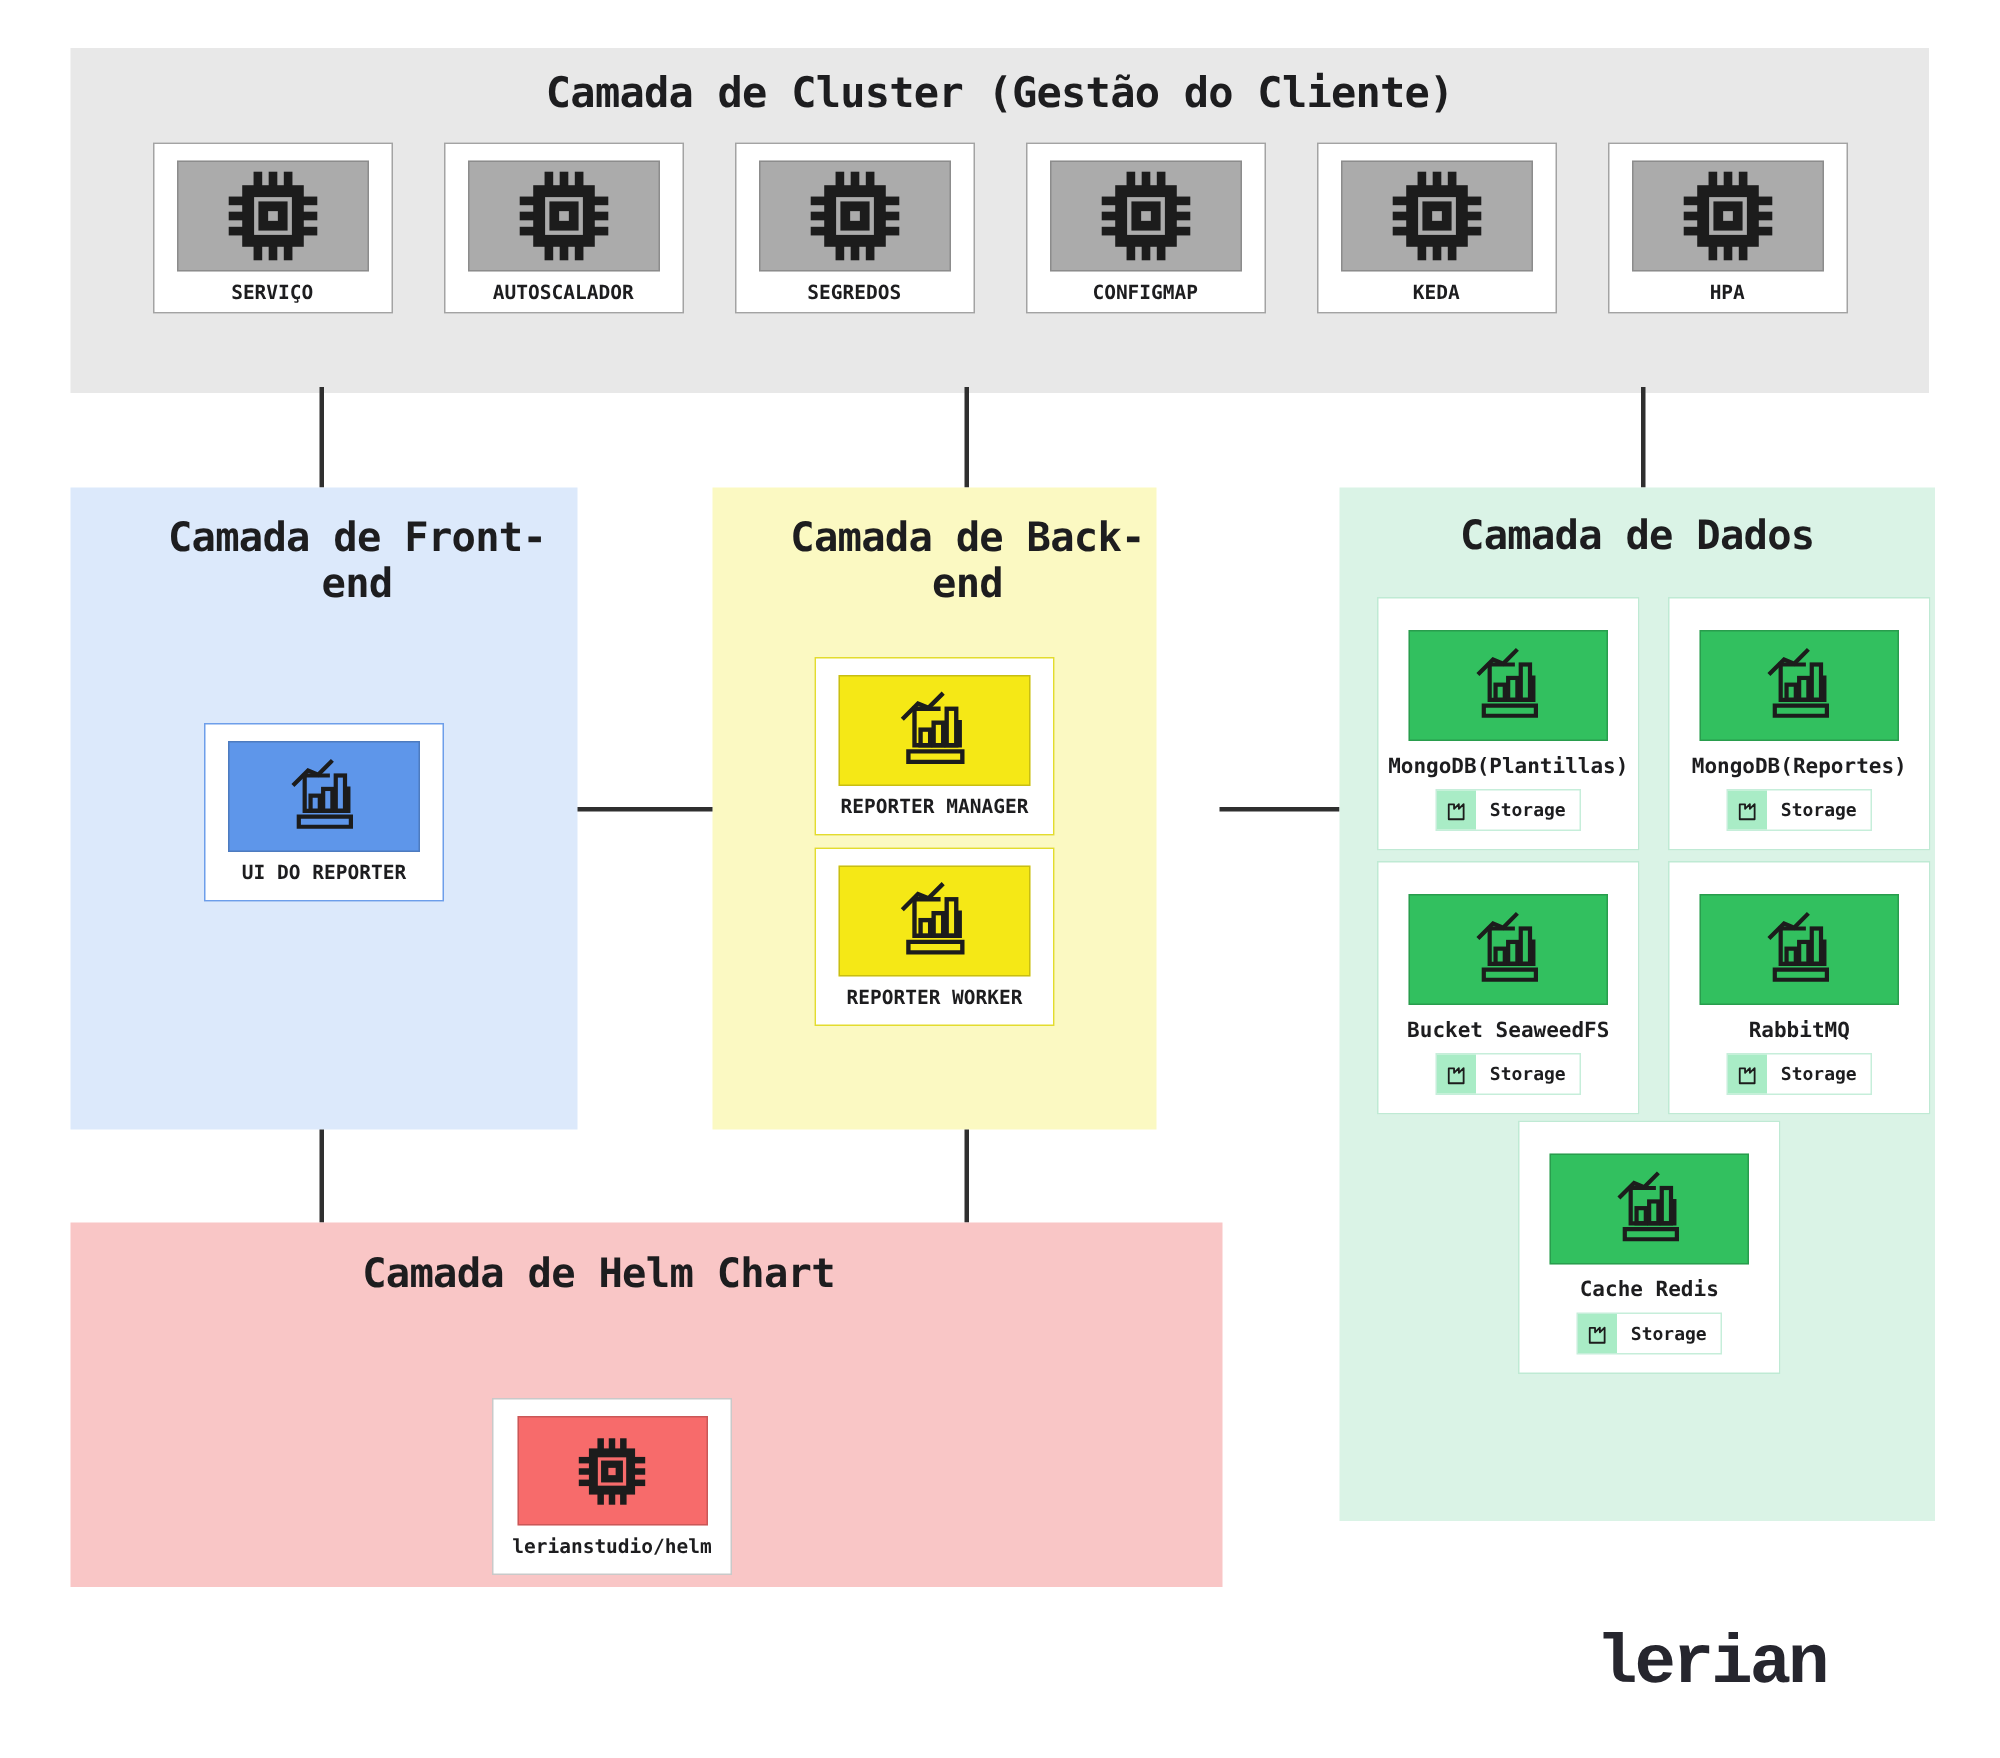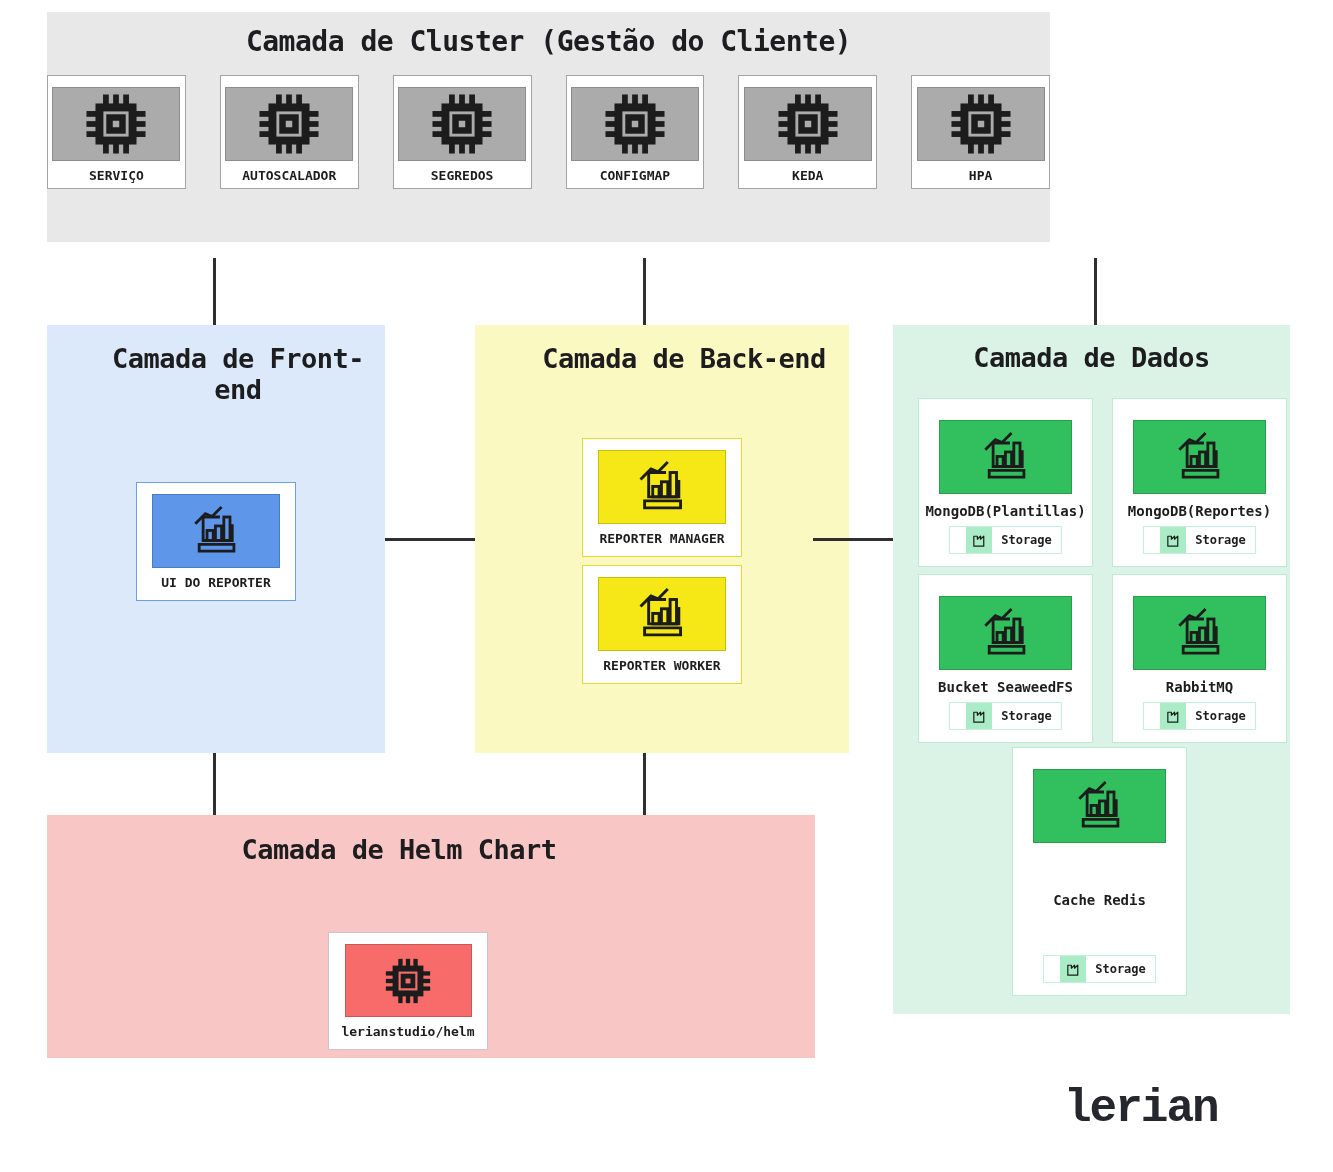--- a/index.html
+++ b/index.html
@@ -1,24 +1,24 @@
 <!DOCTYPE html>
 <html style="--text: #1d1d1f; --line: #2f2f2f; --icon: #1c1c1c; --cluster-bg: #e8e8e8; --cluster-node-bg: #ababab; --node-border-gray: #a3a3a3; --frontend-bg: #dce9fb; --frontend-node-bg: #5e96ea; --frontend-node-border: #6d9eea; --backend-bg: #fbf9c2; --backend-node-bg: #f5e816; --backend-node-border: #e3dc2e; --data-bg: #daf3e6; --data-node-bg: #32c05f; --data-node-border: #bfead4; --badge-border: #c6eeda; --badge-icon-bg: #a9ecc6; --helm-bg: #f9c6c6; --helm-node-bg: #f76b6b;"><head>
 <meta charset="utf-8">
 <style>
   html,body{margin:0;padding:0;background:#ffffff;}
   .stage{position:relative;width:1333px;height:1172px;background:#ffffff;overflow:hidden;
          font-family:"DejaVu Sans Mono","Liberation Mono",monospace;color:var(--text,#1d1d1f);}
   .layer{position:absolute;box-sizing:border-box;}
   .layer-title{font-weight:700;font-size:27px;text-align:center;letter-spacing:-0.5px;color:var(--text,#1d1d1f);}
-  .layer-cluster{left:47px;top:12px;width:1003px;height:230px;background:var(--cluster-bg,#e8e8e8);}
+  .layer-cluster{left:47px;top:32px;width:1239px;height:230px;background:var(--cluster-bg,#e8e8e8);}
   .layer-cluster .layer-title{padding-top:13px;font-size:28px;}
   .cluster-row{position:absolute;left:0;right:0;top:63px;display:flex;justify-content:center;gap:34px;}
   .layer-frontend{left:47px;top:325px;width:338px;height:428px;background:var(--frontend-bg,#dce9fb);}
-  .layer-backend{left:475px;top:325px;width:374px;height:428px;background:var(--backend-bg,#fbf9c2);}
+  .layer-backend{left:475px;top:325px;width:296px;height:428px;background:var(--backend-bg,#fbf9c2);}
   .layer-data{left:893px;top:325px;width:397px;height:689px;background:var(--data-bg,#daf3e6);}
   .layer-helm{left:47px;top:815px;width:768px;height:243px;background:var(--helm-bg,#f9c6c6);}
   .layer-frontend .layer-title,.layer-backend .layer-title{padding-top:18px;margin-left:44px;}
   .layer-data .layer-title{padding-top:17px;}
   .layer-helm .layer-title{padding-top:19px;padding-right:64px;}
 
   .node{background:#fff;border:1px solid var(--node-border-gray,#a3a3a3);box-sizing:border-box;
         display:flex;flex-direction:column;align-items:center;}
   .node-img{display:flex;align-items:center;justify-content:center;box-sizing:border-box;
             border:1px solid rgba(0,0,0,0.18);}
@@ -33,21 +33,21 @@
   .node.abs{position:absolute;}
   .node.blue{width:160px;left:50%;transform:translateX(-50%);top:157px;border-color:var(--frontend-node-border,#6d9eea);}
   .node.blue .node-img{width:128px;height:74px;margin-top:11px;background:var(--frontend-node-bg,#5e96ea);}
   .node.yellow{width:160px;left:50%;transform:translateX(-50%);border-color:var(--backend-node-border,#e3dc2e);}
   .node.yellow .node-img{width:128px;height:74px;margin-top:11px;background:var(--backend-node-bg,#f5e816);}
 
   
   .node.green{position:absolute;width:175px;border-color:var(--data-node-border,#bfead4);padding-bottom:12px;}
   .node.green .node-img{width:133px;height:74px;margin-top:21px;background:var(--data-node-bg,#32c05f);}
   .node.green .node-label{font-size:14px;margin-top:9px;margin-bottom:0;}
-  .storage-badge{display:inline-flex;align-items:stretch;border:1px solid var(--badge-border,#c6eeda);margin-top:7px;background:#fff;padding-left:16px;}
+  .storage-badge{display:inline-flex;align-items:stretch;border:1px solid var(--badge-border,#c6eeda);margin-top:7px;background:#fff;}
   .badge-icon{width:26px;height:26px;background:var(--badge-icon-bg,#a9ecc6);display:flex;align-items:center;justify-content:center;}
   .badge-text{display:flex;align-items:center;padding:0 9px;font-weight:700;font-size:12px;color:var(--text,#1d1d1f);}
 
   
   .node.red{position:absolute;width:160px;left:281px;top:95px;border-color:#c9c9c9;margin-top:22px;}
   .node.red .node-img{width:127px;height:73px;margin-top:11px;background:var(--helm-node-bg,#f76b6b);}
 
   .connector{position:absolute;background:var(--line,#2f2f2f);}
 
   .logo{position:absolute;left:1064px;top:1083px;font-family:Liberation Mono, monospace;
@@ -251,21 +251,21 @@
       <div class="storage-badge">
         <span class="badge-icon">
             <svg class="ic" width="17" height="17">
               <use href="#sym-storage"></use>
             </svg>
           </span>
         <span class="badge-text">Storage</span>
       </div>
     </div>
 
-    <div class="node green" style="left:119px;top:422px;gap:40px;">
+    <div class="node green" style="left:119px;top:422px;">
       <div class="node-img">
           <svg class="ic" width="56" height="56">
             <use href="#sym-chart"></use>
           </svg>
         </div>
       <div class="node-label">Cache Redis</div>
       <div class="storage-badge">
         <span class="badge-icon">
             <svg class="ic" width="17" height="17">
               <use href="#sym-storage"></use>

